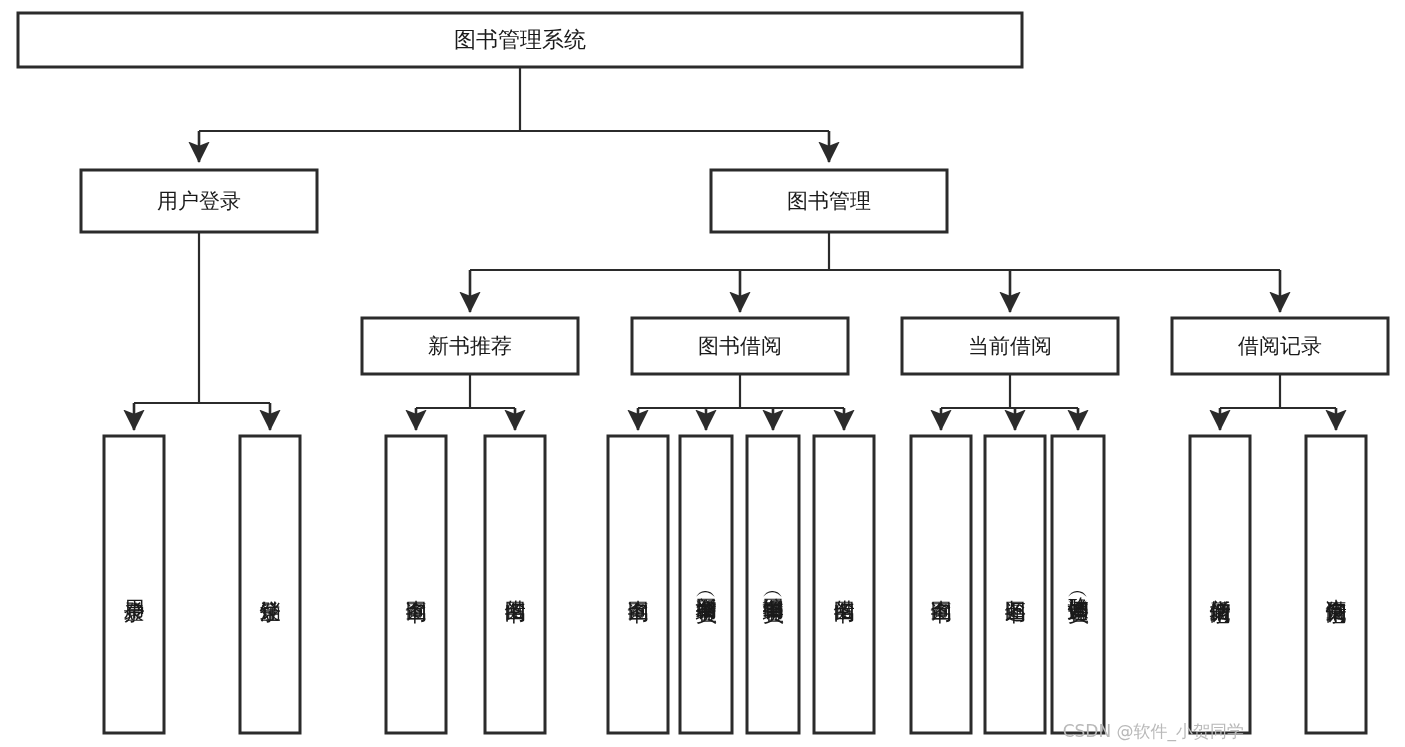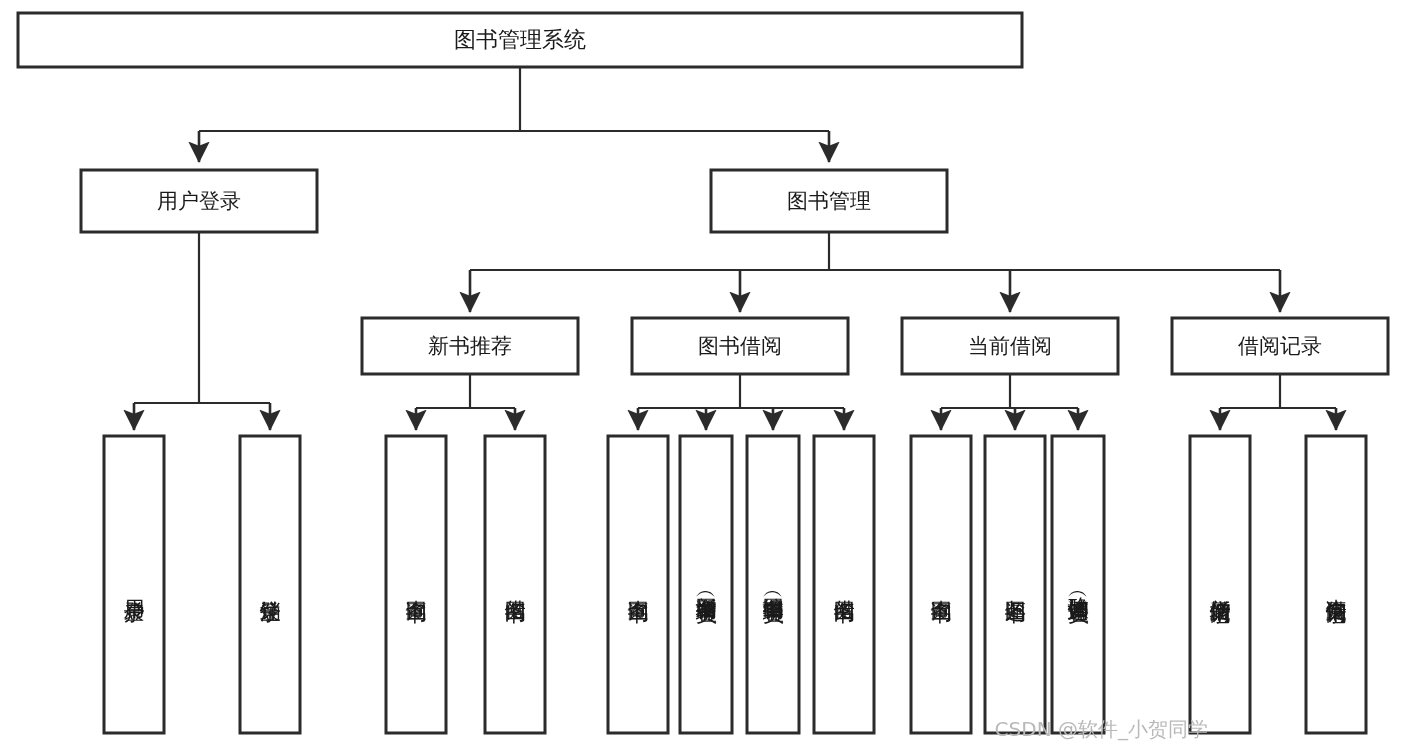--- a/index.html
+++ b/index.html
@@ -11,20 +11,21 @@
     width: 1405px;
     height: 747px;
     font-family: "DejaVu Sans", "Liberation Sans", sans-serif;
     overflow: hidden;
   }
   #diagram-root {
     position: relative;
     width: 1216px;
     height: 747px;
     background: #ffffff;
+    padding-left: 28px;
   }
   svg#tree-svg {
     position: absolute;
     left: 0;
     top: 0;
     width: 1405px;
     height: 747px;
     display: block;
   }
   .node-rect {
@@ -71,24 +72,24 @@
     writing-mode: vertical-rl;
     text-orientation: upright;
     white-space: nowrap;
     letter-spacing: 1px;
     text-align: center;
     pointer-events: none;
     user-select: none;
   }
   .watermark {
     position: absolute;
-    right: 8px;
+    right: 0;
     bottom: 4px;
     font-family: "DejaVu Sans", "Liberation Sans", sans-serif;
-    font-size: 20px;
+    font-size: 17px;
     color: #b9b9b9;
     white-space: nowrap;
     user-select: none;
   }
 </style>
 </head>
 <body>
 
 <div id="diagram-root">
 

